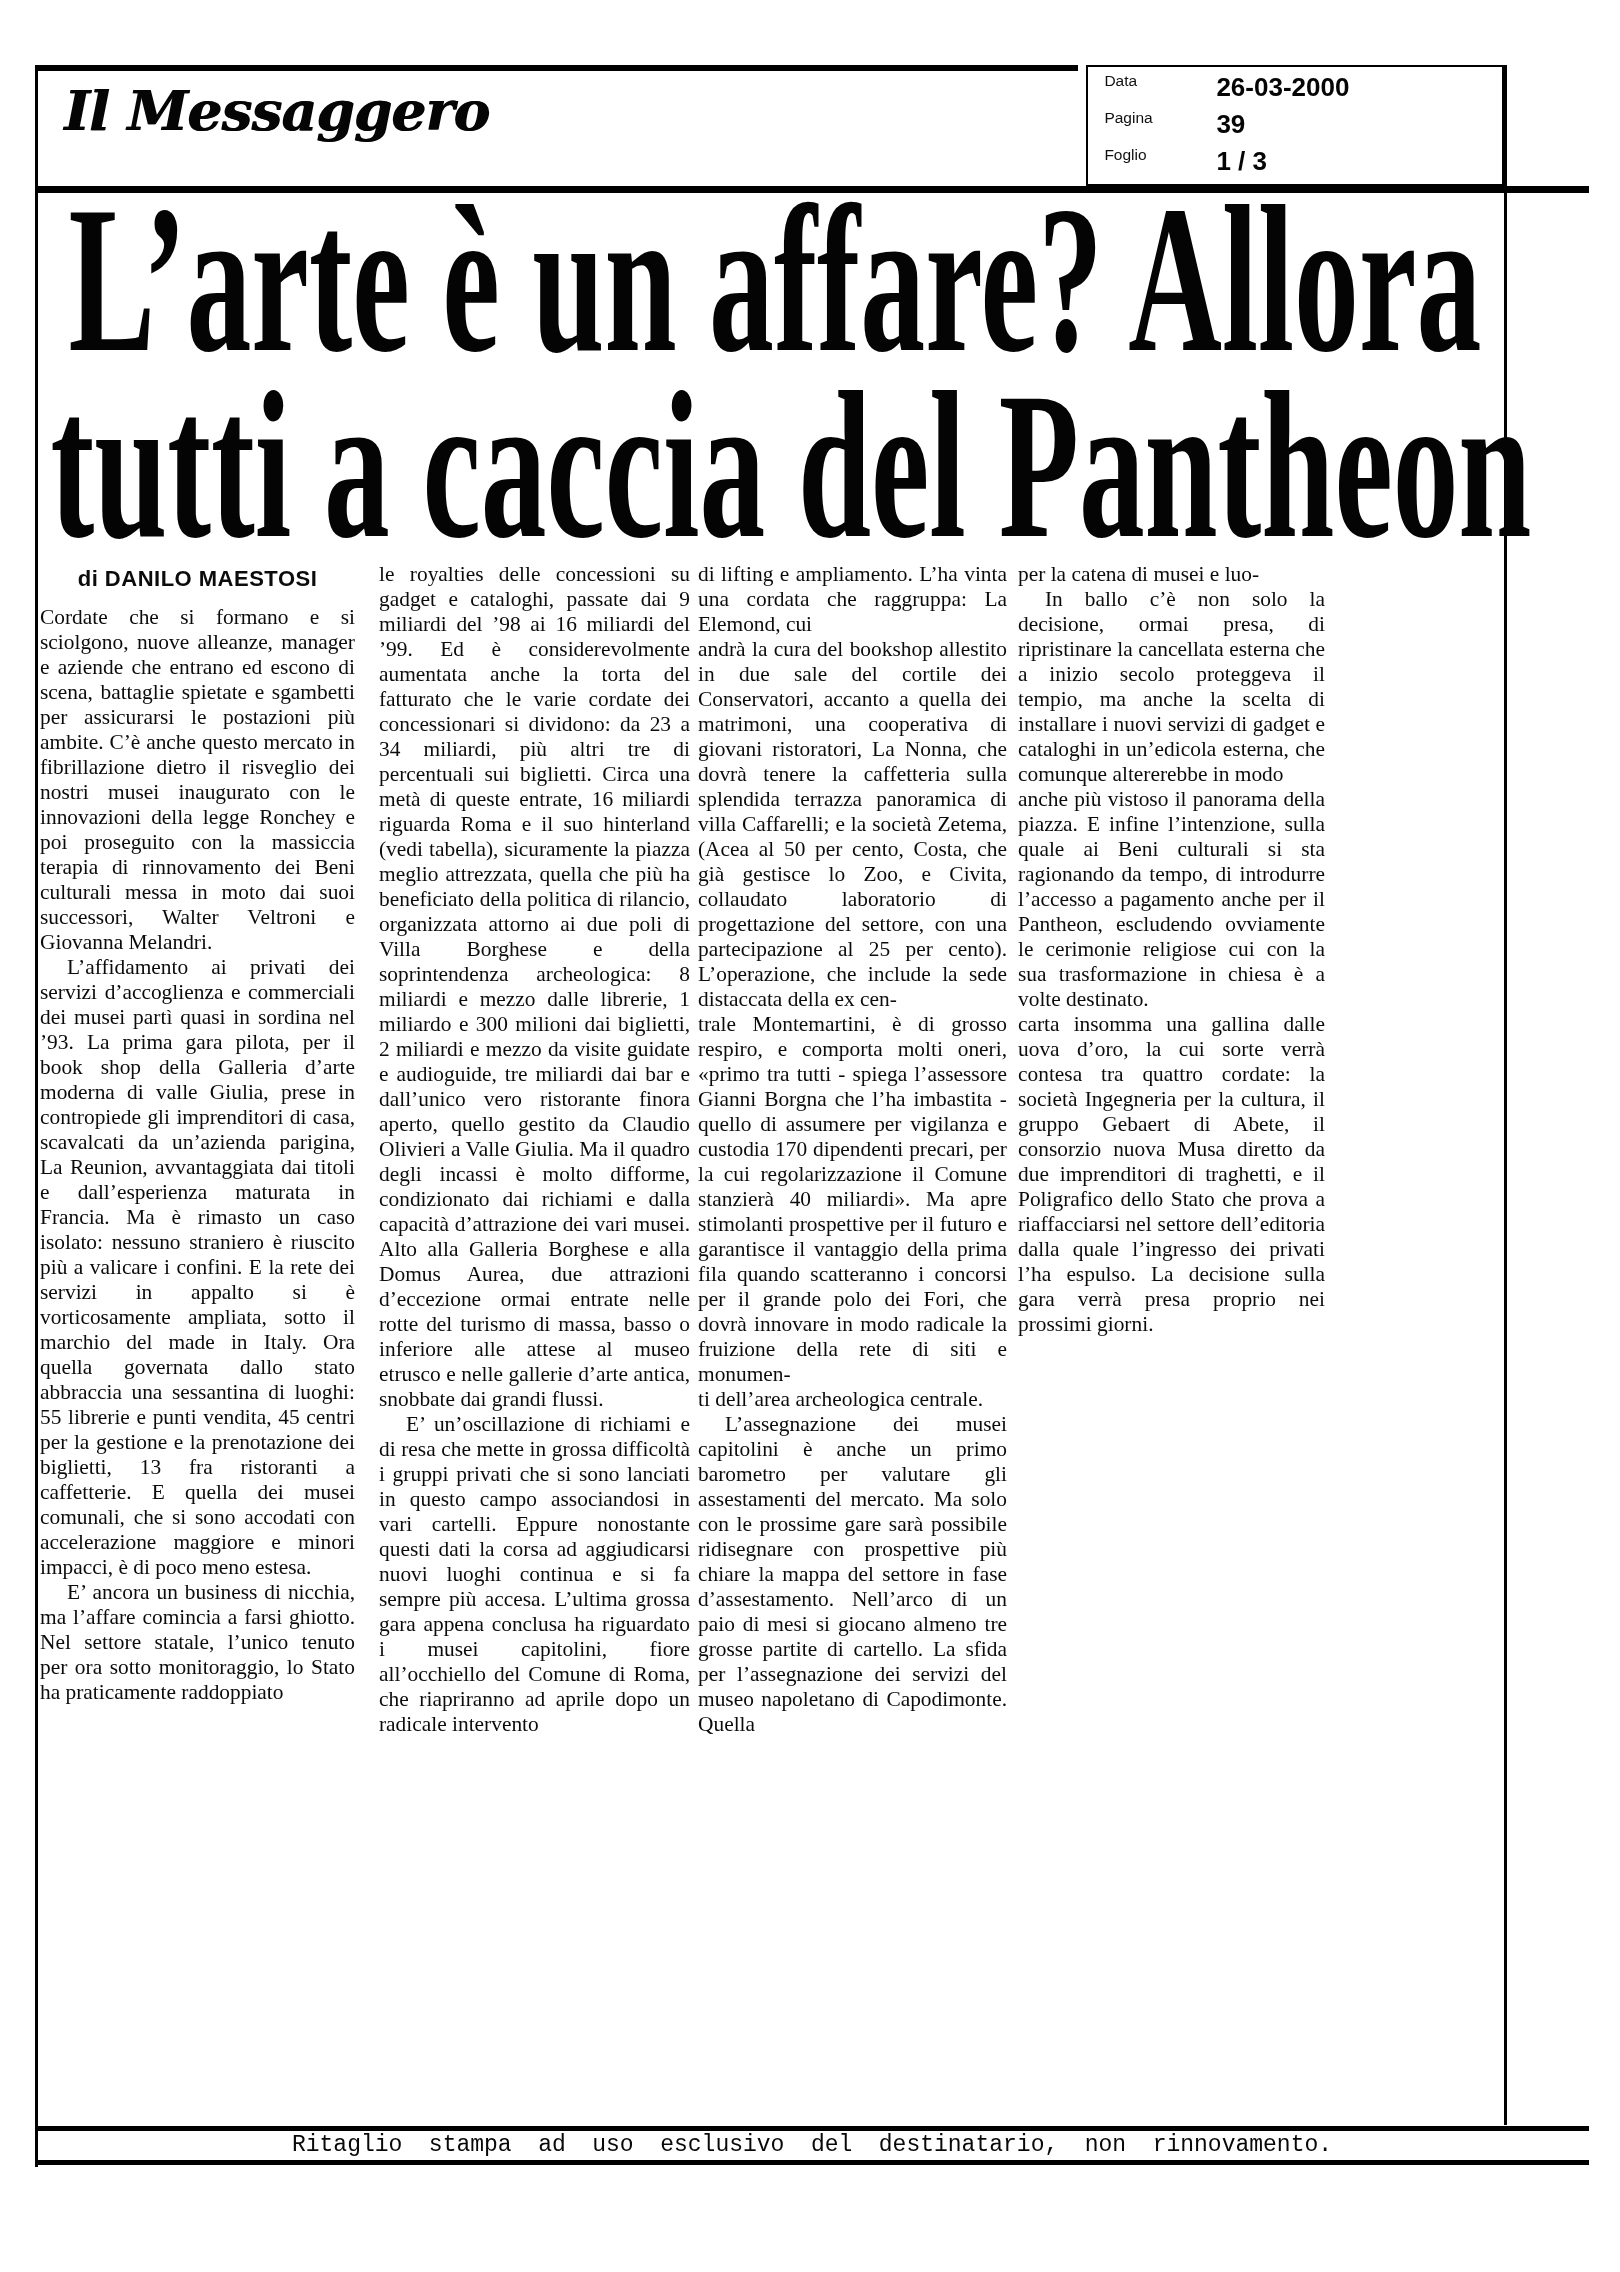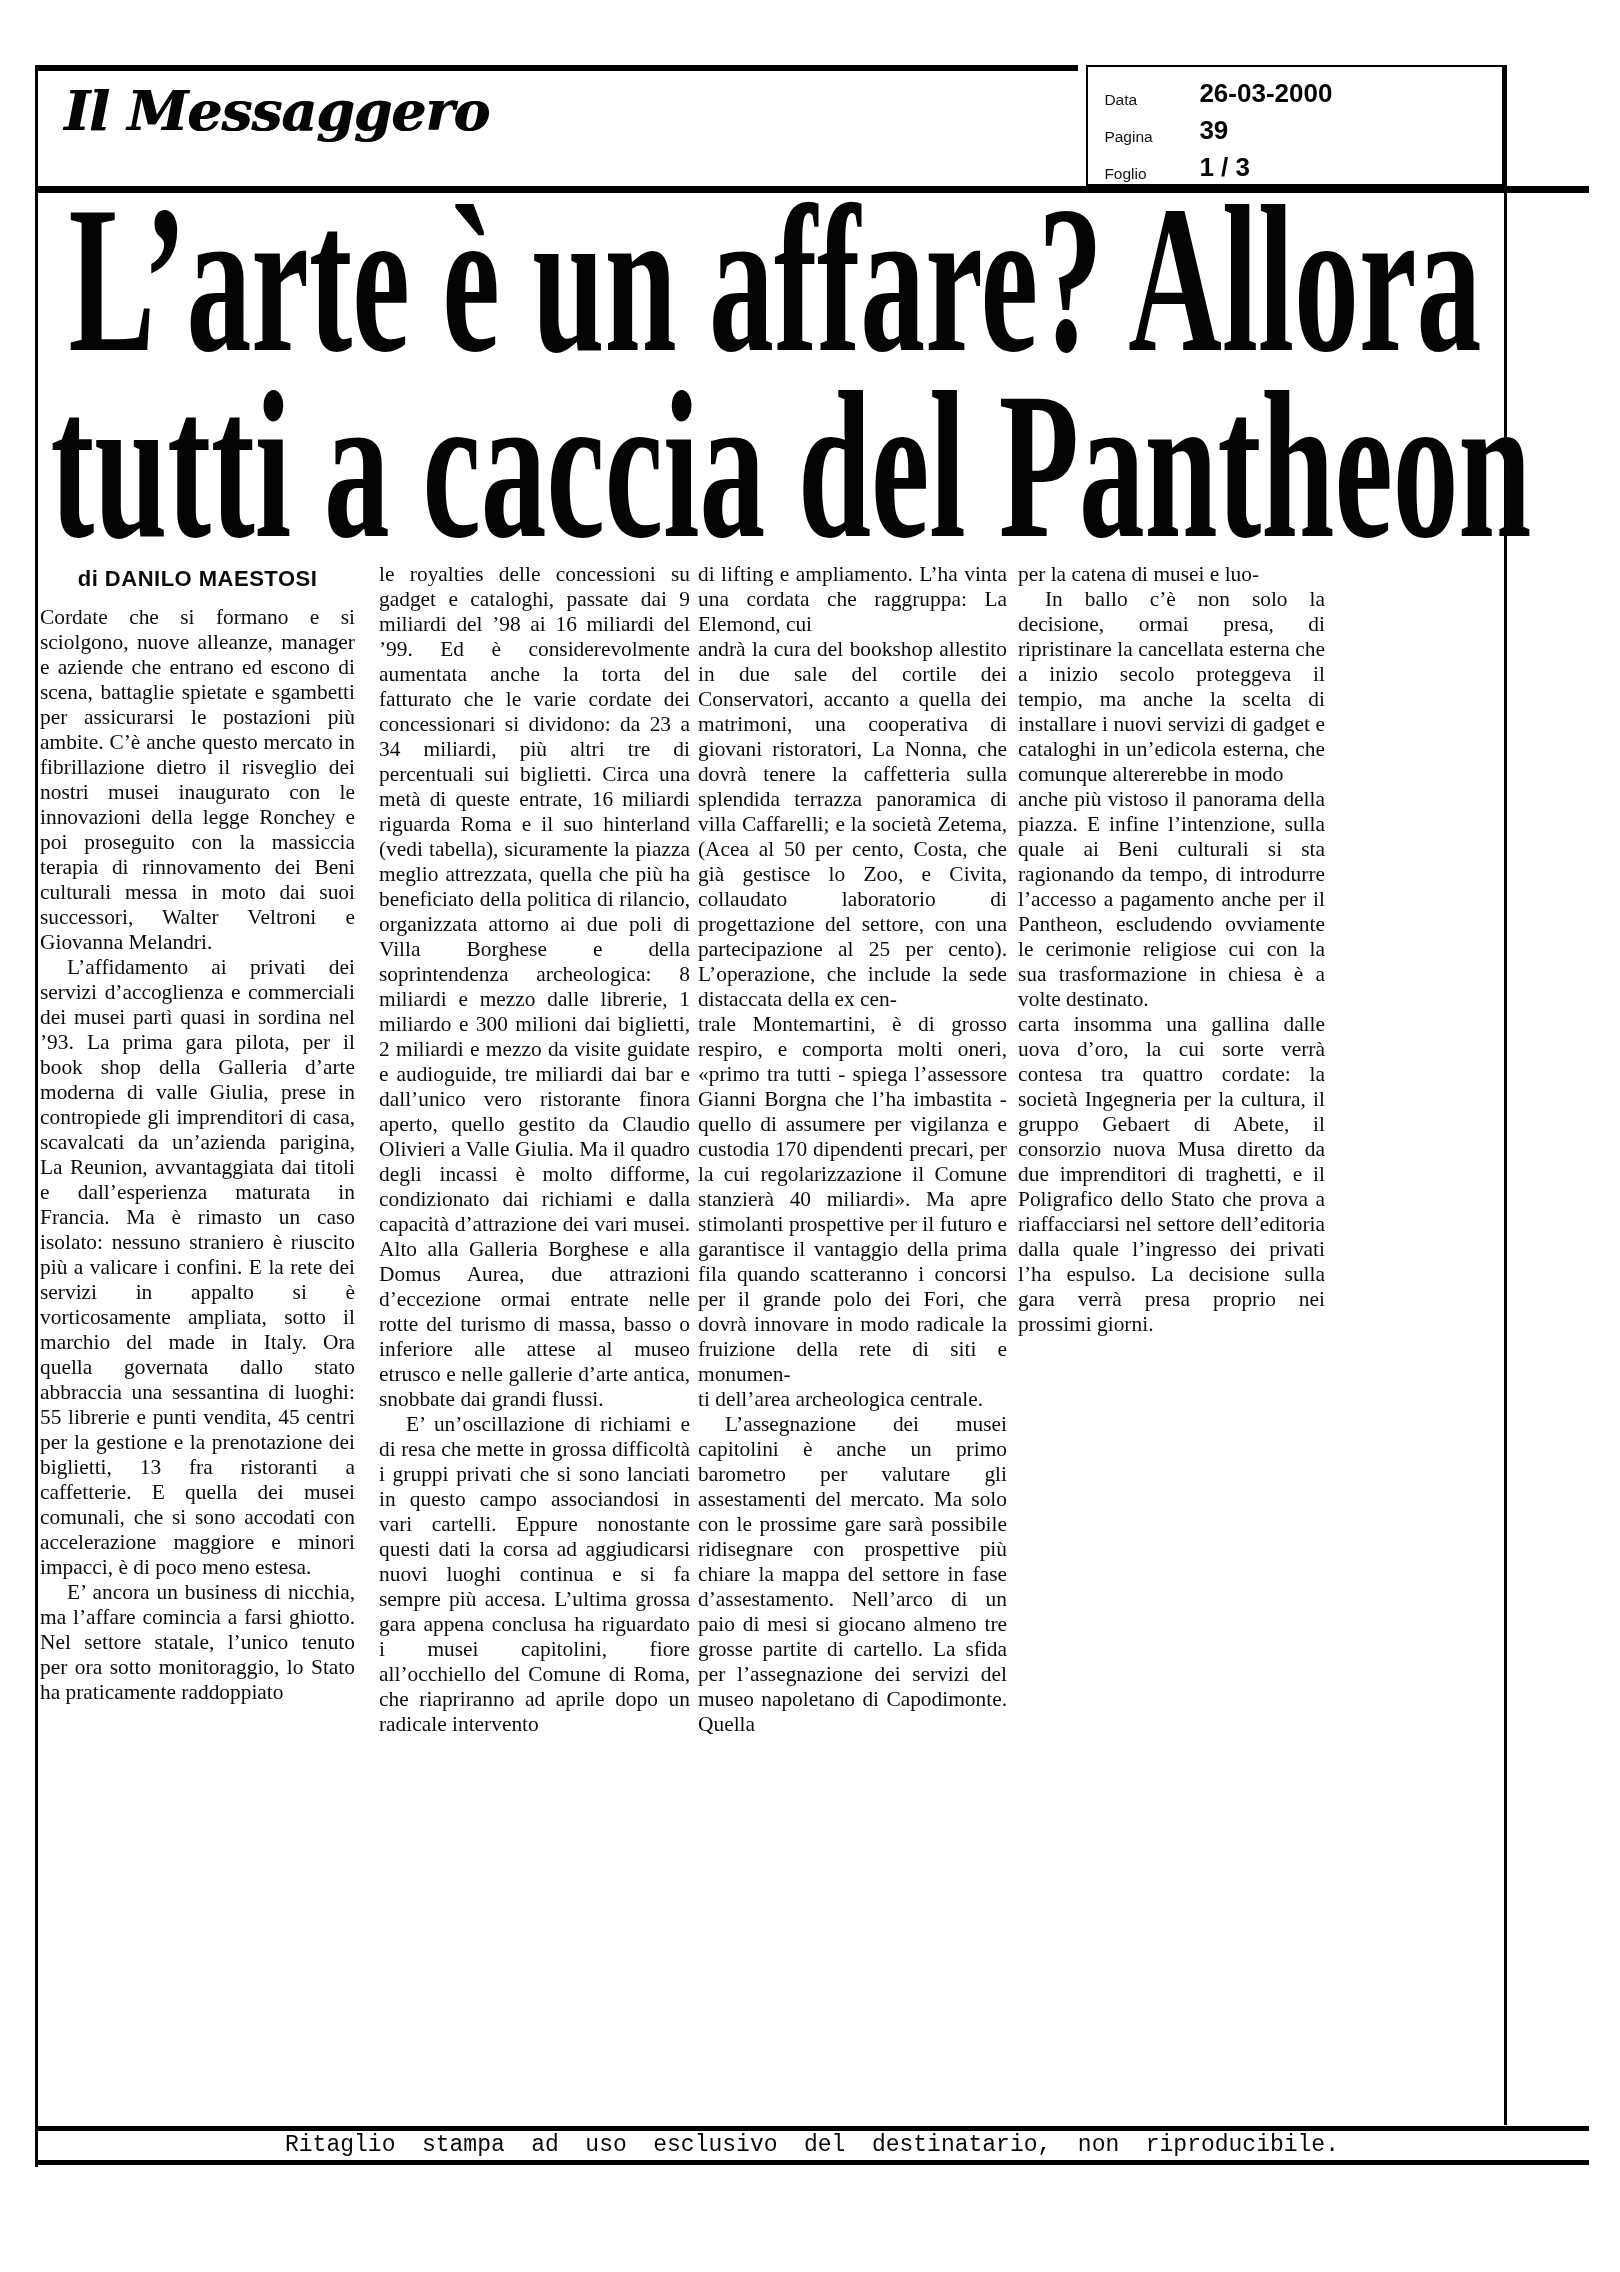--- a/index.html
+++ b/index.html
@@ -6,21 +6,21 @@
   body{width:1620px;height:2273px;position:relative;overflow:hidden;
        font-family:"Liberation Serif",serif;color:#0b0b0b;}
   .rule{position:absolute;background:#000;}
   
   .logo{position:absolute;left:64px;top:78px;font-family:"DejaVu Serif",serif;
         font-style:italic;font-weight:bold;font-size:55px;letter-spacing:-0.9px;
         color:#050505;text-shadow:0.9px 0 #050505;}
   .meta-box{position:absolute;left:1086px;top:65px;width:418px;height:121px;
             border:2.7px solid #000;box-sizing:border-box;background:#fff;
             padding:4.5px 0 0 16.4px;}
-  .meta-row{height:37px;display:flex;align-items:flex-end;}
+  .meta-row{height:37px;display:flex;align-items:flex-start;gap:17px;}
   .meta-label{display:inline-block;width:95px;font-family:"Liberation Sans",sans-serif;
               font-size:15.5px;color:#111;}
   .meta-value{font-family:"Liberation Sans",sans-serif;font-size:26px;font-weight:bold;color:#050505;}
   
   .headline-svg{position:absolute;left:0;top:0;pointer-events:none;}
   .headline-svg text{font-family:"Liberation Serif",serif;font-weight:bold;fill:#040404;}
   
   .col{position:absolute;top:562px;text-align:justify;font-size:21.4px;
        line-height:25px;color:#0b0b0b;}
   #col1{left:40px;width:315px;}
@@ -90,15 +90,15 @@
 </div>
 
 <div id="col4" class="col">
   <p>per la catena di musei e luo-</p>
   <p class="ind">In ballo c’è non solo la decisione, ormai presa, di ripristinare la cancellata esterna che a inizio secolo proteggeva il tempio, ma anche la scelta di installare i nuovi servizi di gadget e cataloghi in un’edicola esterna, che comunque altererebbe in modo</p>
   <p class="g28">anche più vistoso il panorama della piazza. E infine l’intenzione, sulla quale ai Beni culturali si sta ragionando da tempo, di introdurre l’accesso a pagamento anche per il Pantheon, escludendo ovviamente le cerimonie religiose cui con la sua trasformazione in chiesa è a volte destinato.</p>
   <p class="g36">carta insomma una gallina dalle uova d’oro, la cui sorte verrà contesa tra quattro cordate: la società Ingegneria per la cultura, il gruppo Gebaert di Abete, il consorzio nuova Musa diretto da due imprenditori di traghetti, e il Poligrafico dello Stato che prova a riaffacciarsi nel settore dell’editoria dalla quale l’ingresso dei privati l’ha espulso. La decisione sulla gara verrà presa proprio nei prossimi giorni.</p>
 </div>
 
 <div class="rule" style="left:35px;top:2126px;width:1554px;height:4.5px;"></div>
-<div class="footer-text">Ritaglio stampa ad uso esclusivo del destinatario, non riproducibile.</div>
+<div class="footer-text">Ritaglio stampa ad uso esclusivo del destinatario, non rinnovamento.</div>
 <div class="rule" style="left:35px;top:2160px;width:1554px;height:4.5px;"></div>
 
 
 </body></html>

